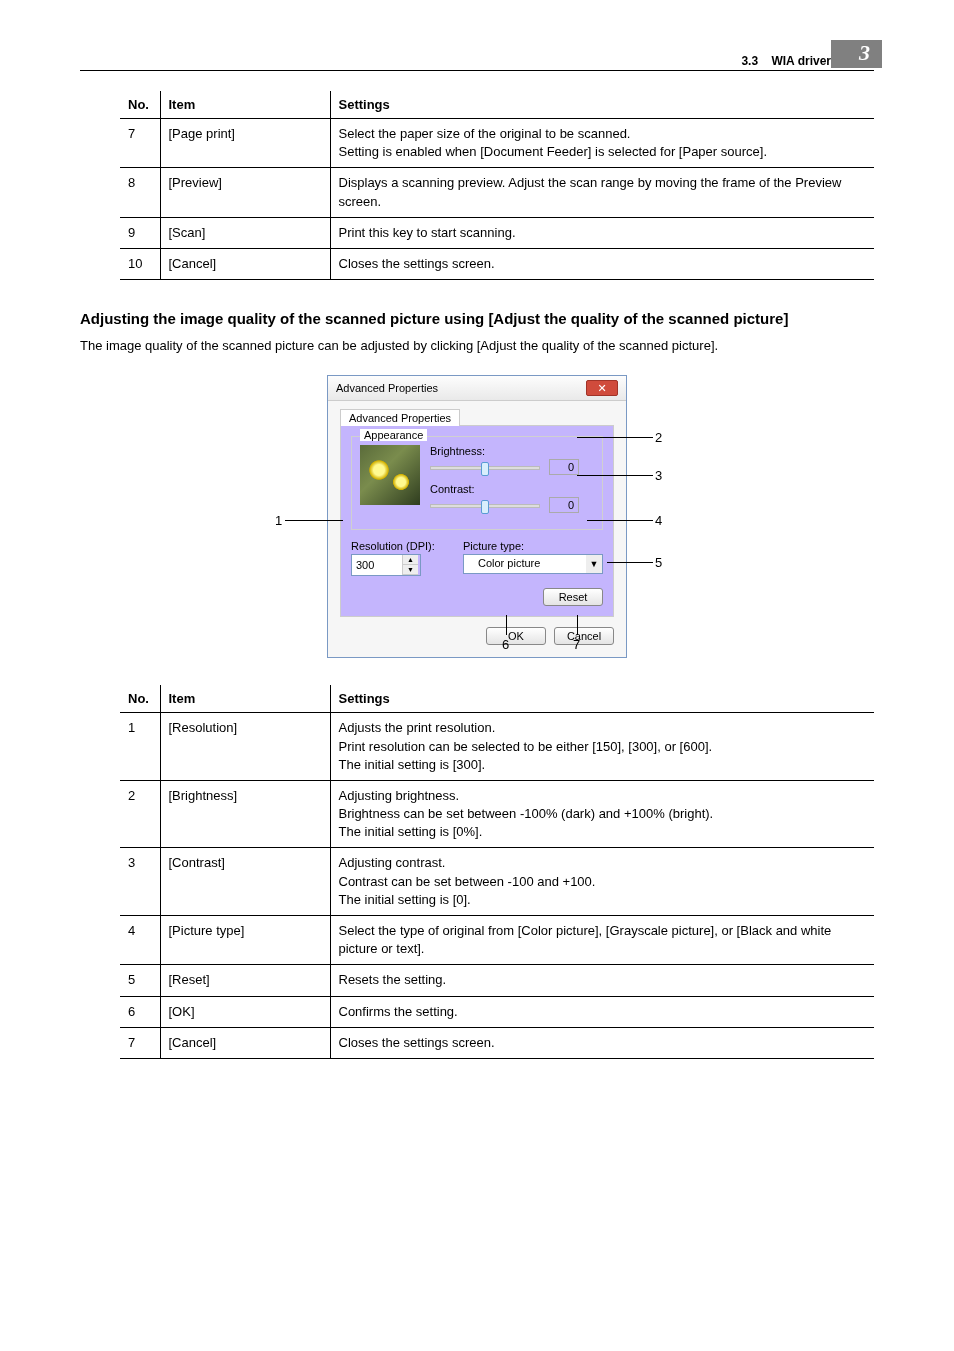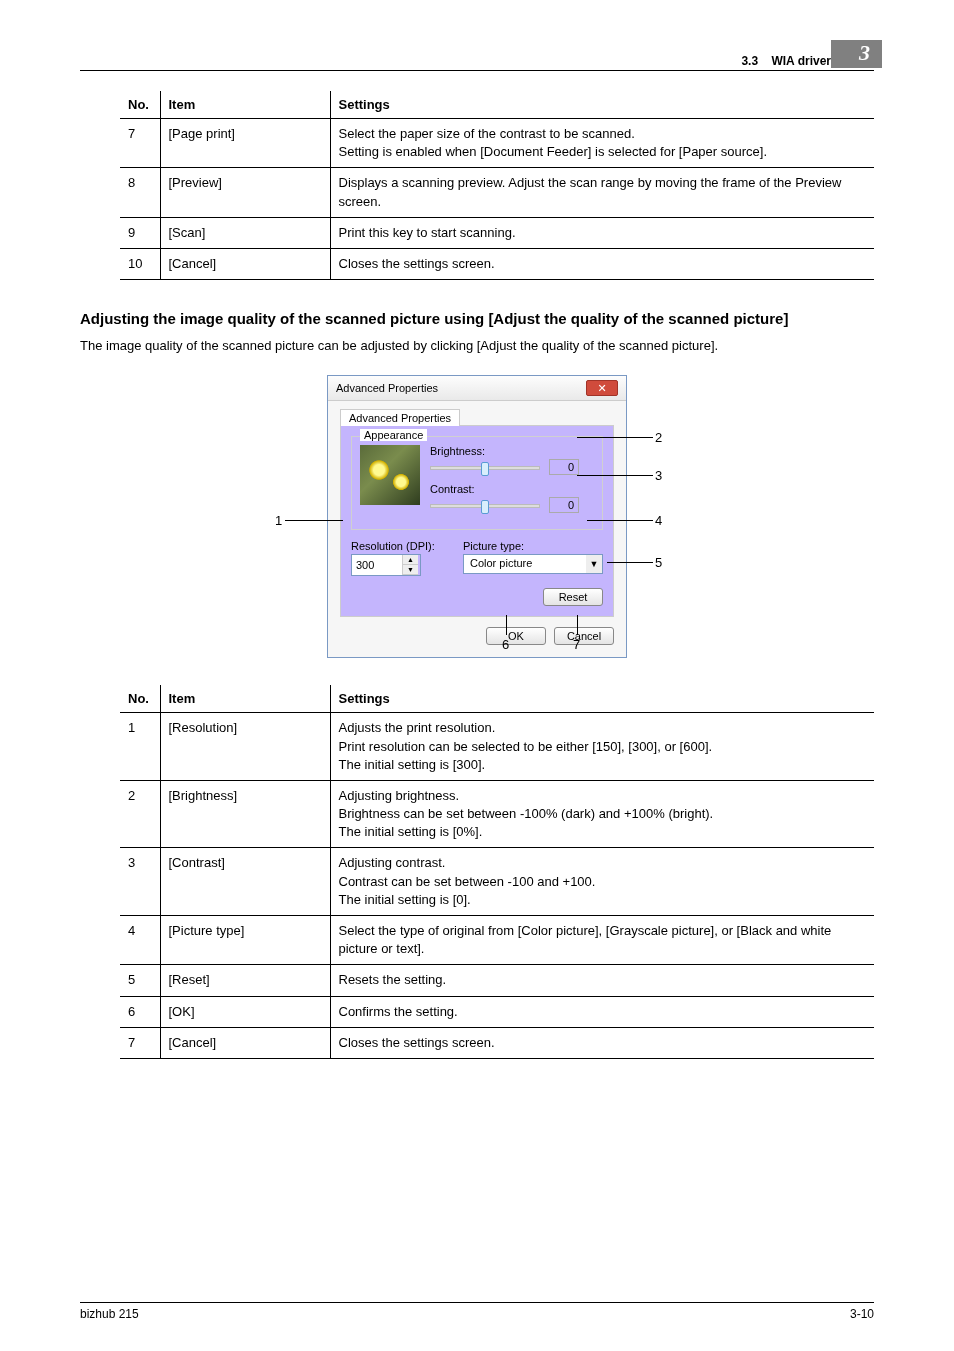--- a/index.html
+++ b/index.html
@@ -240,20 +240,21 @@
   .dropdown {
     display: flex;
     border: 1px solid #7a99c4;
     background: #fff;
     width: 140px;
   }
   .dropdown span.val {
     flex: 1;
     padding: 2px 6px;
     font-size: 11px;
+    margin-left: 8px;
   }
   .dropdown span.arrow {
     width: 16px;
     text-align: center;
     background: #eee;
     font-size: 9px;
     line-height: 18px;
   }
   .dlg-buttons {
     display: flex;
@@ -309,21 +310,21 @@
       <tr>
         <th class="col-no">No.</th>
         <th class="col-item">Item</th>
         <th class="col-settings">Settings</th>
       </tr>
     </thead>
     <tbody>
       <tr>
         <td class="col-no">7</td>
         <td class="col-item">[Page print]</td>
-        <td class="col-settings" style="white-space:pre-line">Select the paper size of the contrast to be scanned.
+        <td class="col-settings" style="white-space:pre-line">Select the paper size of the original to be scanned.
 Setting is enabled when [Document Feeder] is selected for [Paper source].</td>
       </tr>
       <tr>
         <td class="col-no">8</td>
         <td class="col-item">[Preview]</td>
         <td class="col-settings" style="white-space:pre-line">Displays a scanning preview. Adjust the scan range by moving the frame of the Preview screen.</td>
       </tr>
       <tr>
         <td class="col-no">9</td>
         <td class="col-item">[Scan]</td>
@@ -467,18 +468,14 @@
         <td class="col-settings">Confirms the setting.</td>
       </tr>
       <tr>
         <td class="col-no">7</td>
         <td class="col-item">[Cancel]</td>
         <td class="col-settings">Closes the settings screen.</td>
       </tr>
     </tbody>
   </table>
 
-  <div class="footer">
-    <span>bizhub 215</span>
-    <span>3-10</span>
-  </div>
 
 </div>
 
 </body></html>

